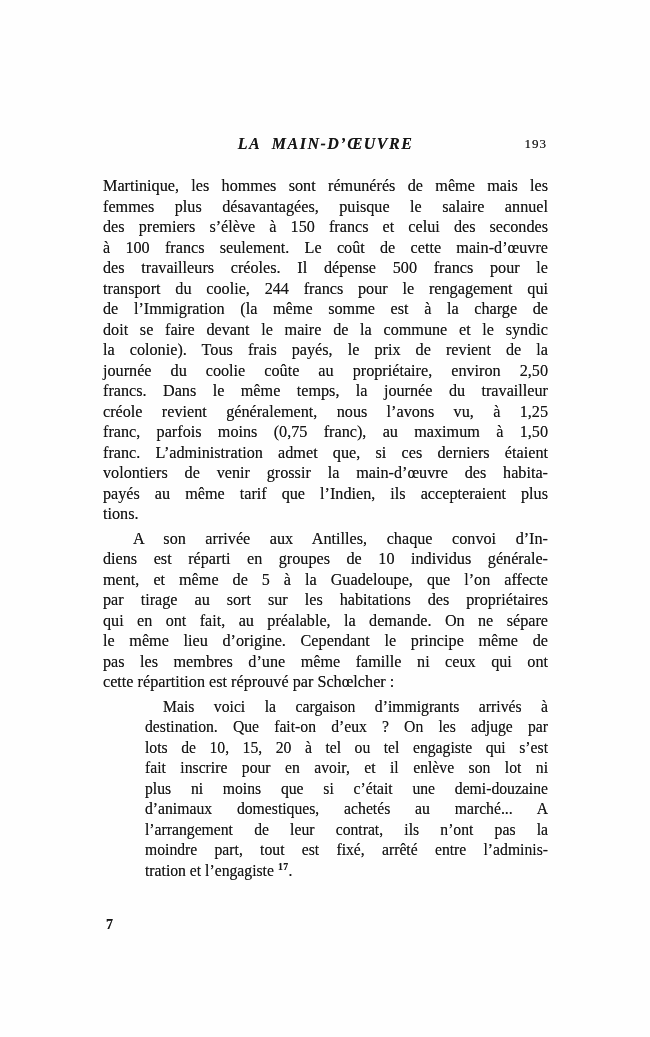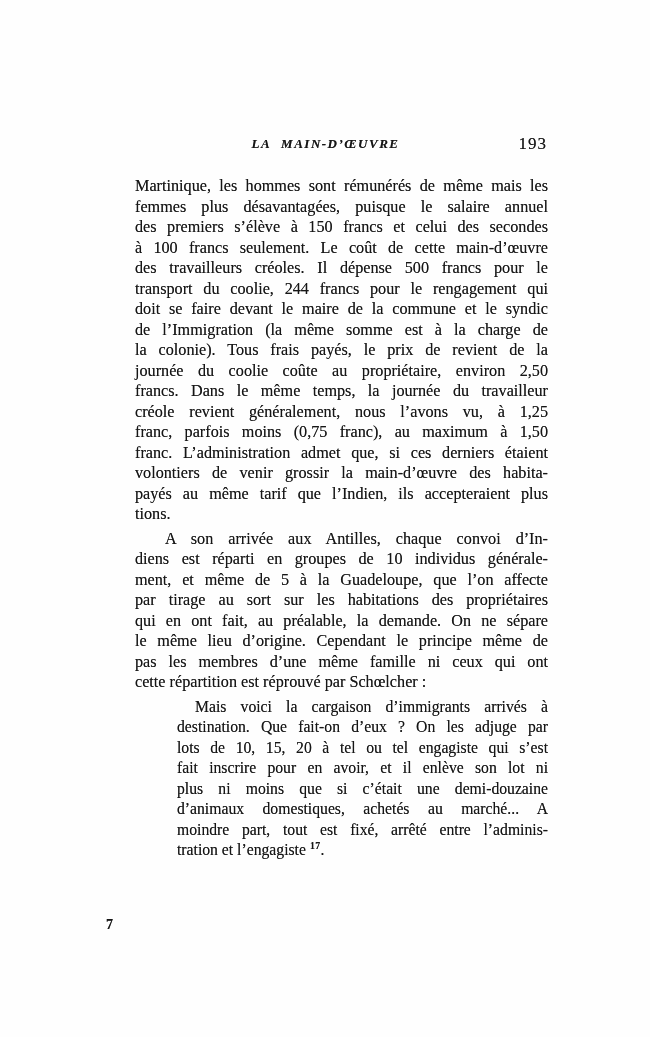--- a/index.html
+++ b/index.html
@@ -25,29 +25,29 @@
     height: 22px;
     line-height: 20px;
   }
   .running-title {
     position: absolute;
     left: 0;
     right: 0;
     text-align: center;
     font-style: italic;
     font-weight: bold;
-    font-size: 13px;
+    font-size: 16px;
     letter-spacing: 1.5px;
     word-spacing: 6px;
   }
   .page-number {
     position: absolute;
     right: 1px;
     top: 0;
-    font-size: 17px;
+    font-size: 13px;
     letter-spacing: 1px;
     text-align: center;
   }
   .text-block {
     position: absolute;
     top: 176px;
     left: 103px;
     width: 445px;
     font-size: 16.2px;
     line-height: 20.5px;
@@ -58,21 +58,20 @@
     margin-top: 4px;
     padding-left: 42px;
     font-size: 15.7px;
     line-height: 20.5px;
   }
   .line {
     text-align: justify;
     text-align-last: justify;
     white-space: normal;
     hyphens: none;
-    margin-left: 32px;
   }
   .line.last { text-align-last: left; }
   .para-body.indented .line.first { text-indent: 30px; }
   .para-quote .line.first { text-indent: 18px; }
   sup.fnref {
     font-size: 0.62em;
     line-height: 0;
     vertical-align: super;
     letter-spacing: 0.5px;
     font-weight: bold;
@@ -95,22 +94,22 @@
   </div>
 
   <div class="text-block" id="text-block">
       <div class="paragraph para-body">
         <div class="line first">Martinique, les hommes sont rémunérés de même mais les</div>
         <div class="line">femmes plus désavantagées, puisque le salaire annuel</div>
         <div class="line">des premiers s’élève à 150 francs et celui des secondes</div>
         <div class="line">à 100 francs seulement. Le coût de cette main-d’œuvre</div>
         <div class="line">des travailleurs créoles. Il dépense 500 francs pour le</div>
         <div class="line">transport du coolie, 244 francs pour le rengagement qui</div>
+        <div class="line">de l’Immigration (la même somme est à la charge de</div>
         <div class="line">doit se faire devant le maire de la commune et le syndic</div>
-        <div class="line">de l’Immigration (la même somme est à la charge de</div>
         <div class="line">la colonie). Tous frais payés, le prix de revient de la</div>
         <div class="line">journée du coolie coûte au propriétaire, environ 2,50</div>
         <div class="line">francs. Dans le même temps, la journée du travailleur</div>
         <div class="line">créole revient généralement, nous l’avons vu, à 1,25</div>
         <div class="line">franc, parfois moins (0,75 franc), au maximum à 1,50</div>
         <div class="line">franc. L’administration admet que, si ces derniers étaient</div>
         <div class="line">volontiers de venir grossir la main-d’œuvre des habita-</div>
         <div class="line">payés au même tarif que l’Indien, ils accepteraient plus</div>
         <div class="line last">tions.</div>
       </div>
@@ -124,19 +123,20 @@
         <div class="line">pas les membres d’une même famille ni ceux qui ont</div>
         <div class="line last">cette répartition est réprouvé par Schœlcher :</div>
       </div>
       <div class="paragraph para-quote indented">
         <div class="line first">Mais voici la cargaison d’immigrants arrivés à</div>
         <div class="line">destination. Que fait-on d’eux ? On les adjuge par</div>
         <div class="line">lots de 10, 15, 20 à tel ou tel engagiste qui s’est</div>
         <div class="line">fait inscrire pour en avoir, et il enlève son lot ni</div>
         <div class="line">plus ni moins que si c’était une demi-douzaine</div>
         <div class="line">d’animaux domestiques, achetés au marché... A</div>
+        <div class="line">l’arrangement de leur contrat, ils n’ont pas la</div>
         <div class="line">moindre part, tout est fixé, arrêté entre l’adminis-</div>
         <div class="line last">tration et l’engagiste <sup class="fnref">17</sup>.</div>
       </div>
     </div>
 
   <div class="signature-mark">7</div>
 </div>
 
 </body></html>

